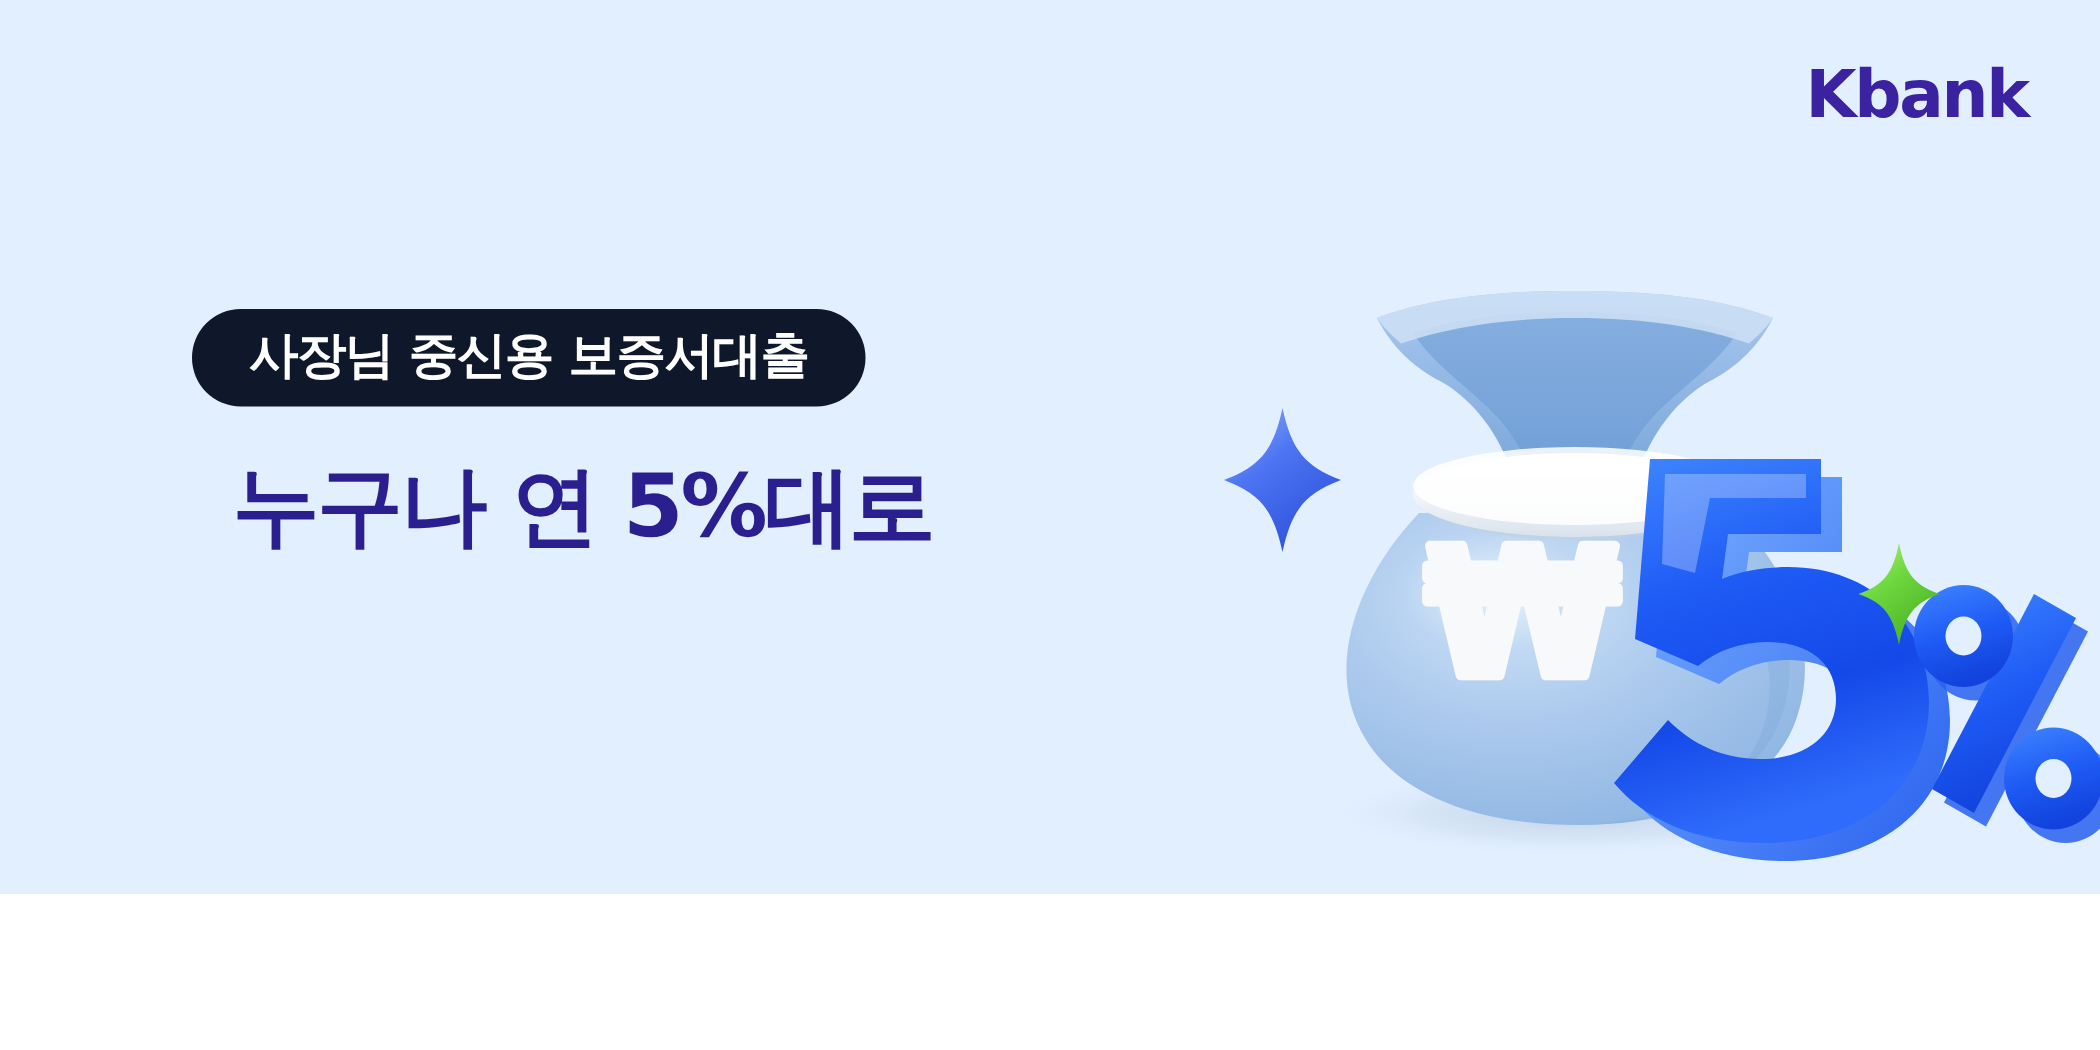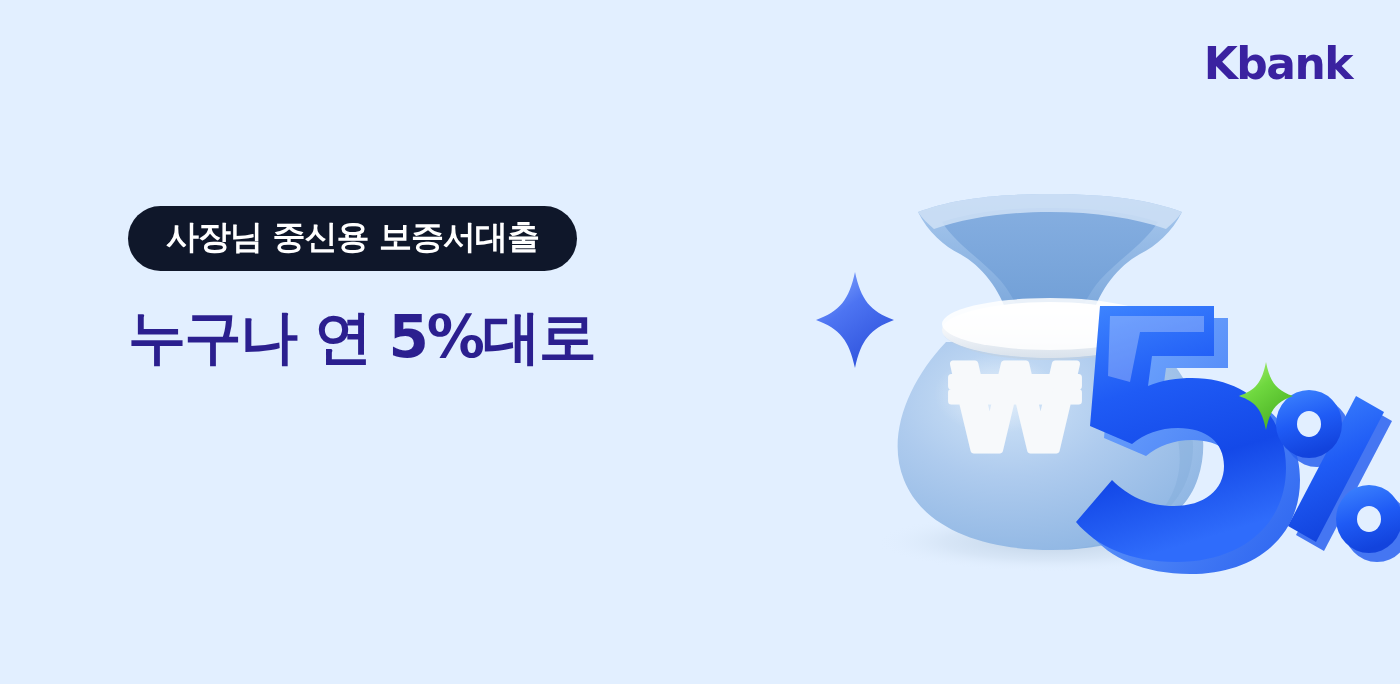--- a/index.html
+++ b/index.html
@@ -9,21 +9,21 @@
   body {
     width: 1400px;
     height: 700px;
     overflow: hidden;
     font-family: "Liberation Sans", "DejaVu Sans", sans-serif;
   }
 
   .banner {
     position: relative;
     width: 1400px;
-    height: 684px;
+    height: 596px;
     background: #e2efff;
     overflow: hidden;
   }
 
   
   .logo {
     position: absolute;
     top: 42px;
     right: 48px;
     font-size: 44px;
@@ -58,20 +58,21 @@
   }
 
   .headline {
     margin-top: 30px;
     color: #2b1f8f;
     font-size: 58px;
     line-height: 72px;
     font-weight: 700;
     letter-spacing: -2px;
     font-family: "DejaVu Sans", sans-serif;
+    margin-left: 27px;
   }
   .headline .line {
     display: block;
     white-space: nowrap;
   }
 
   .disclaimer {
     margin-top: 24px;
     color: #3a3a44;
     font-size: 27px;

